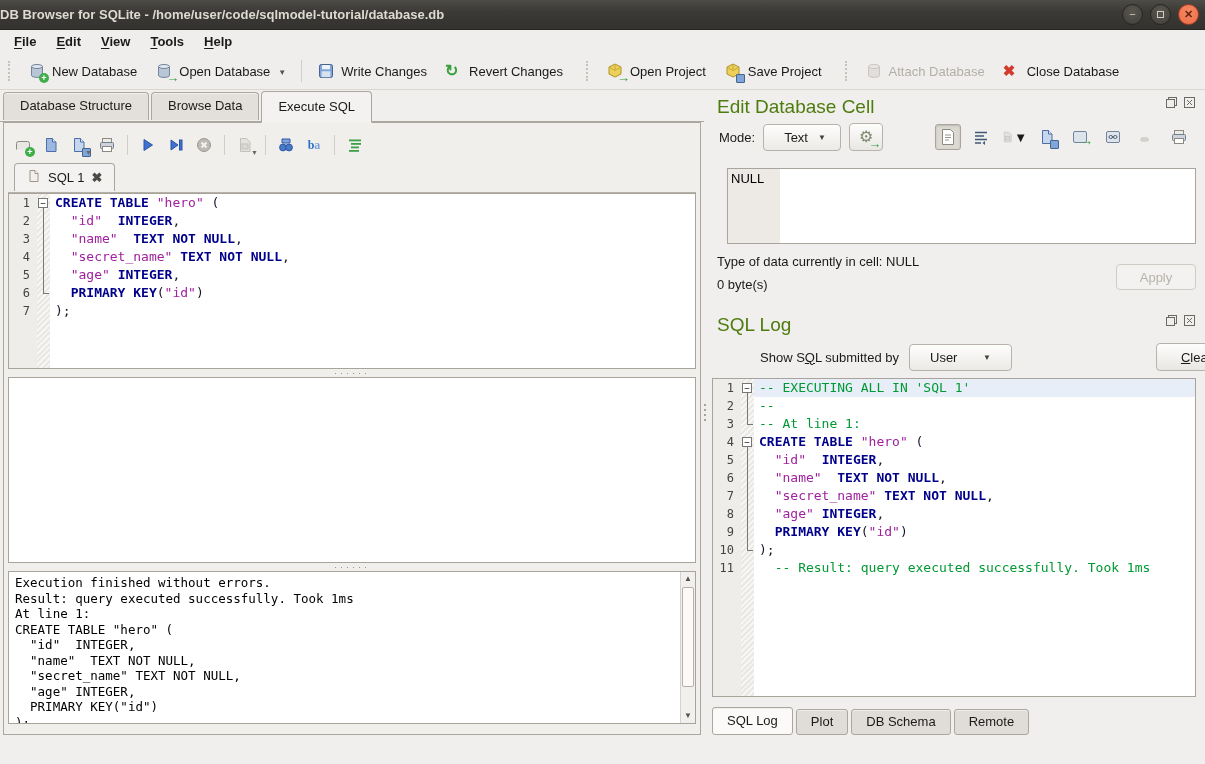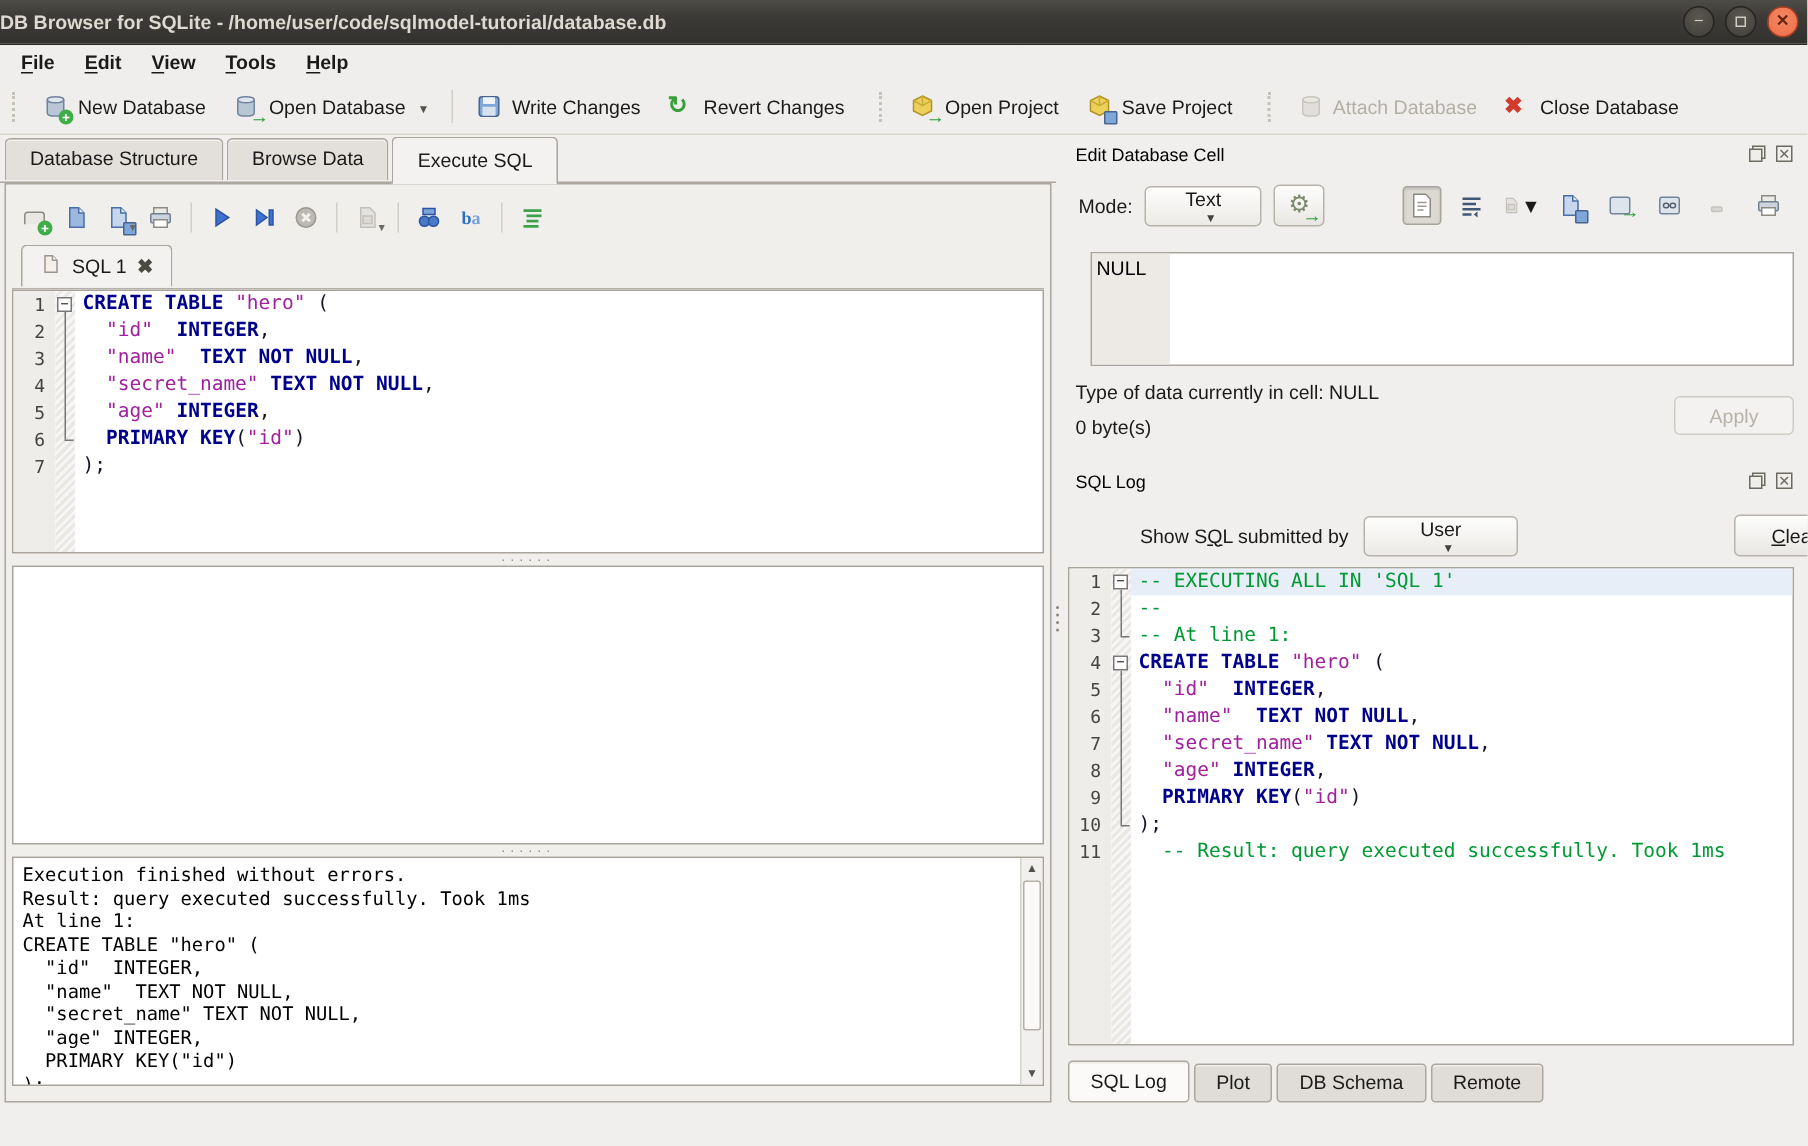--- a/index.html
+++ b/index.html
@@ -92,26 +92,26 @@
   .vscroll{position:absolute;right:0;top:0;bottom:0;width:15px;background:#f1f0ee;border-left:1px solid #d5d2cc;}
   .varrow{position:absolute;left:0;width:14px;height:14px;color:#55524c;font-size:8px;text-align:center;line-height:14px;cursor:pointer;}
   .vthumb{position:absolute;left:1px;width:12px;top:15px;height:100px;background:#fbfaf8;border:1px solid #b5b1aa;border-radius:2px;cursor:pointer;}
 
   
   .vsplit{position:absolute;left:702px;top:90px;width:5px;height:645px;cursor:col-resize;display:flex;flex-direction:column;align-items:center;justify-content:center;gap:3px;}
   .vsplit b{width:2px;height:2px;border-radius:50%;background:#8b877f;}
 
   
   .dock{position:absolute;left:707px;top:90px;width:498px;height:645px;}
-  .dock-h{position:absolute;left:10px;font-size:12px;color:#000000;}
+  .dock-h{position:absolute;left:10px;font-size:19px;color:#4d7c0f;}
   .dock-icons{position:absolute;right:8px;display:flex;gap:4px;}
   .dicon{width:14px;height:14px;cursor:pointer;}
   .row{position:absolute;display:flex;align-items:center;}
   .combo{height:27px;background:linear-gradient(#fdfdfc,#eceae6);border:1px solid #b7b3ac;border-radius:4px;
-    display:flex;align-items:center;padding:0 9px;cursor:pointer;flex-direction:column;}
+    display:flex;align-items:center;padding:0 20px;cursor:pointer;}
   .combo .cv{flex:1;}
   .combo .ca{font-size:8px;color:#44423d;margin-left:10px;}
   .btn{background:linear-gradient(#fdfdfc,#e9e7e3);border:1px solid #b7b3ac;border-radius:4px;
     text-align:center;cursor:pointer;display:flex;align-items:center;justify-content:center;}
   .btn.disabled{color:#b7b3ab;background:#f3f2f0;border-color:#d0ccc5;}
   .cellbtn{width:26px;height:26px;border-radius:3px;display:flex;align-items:center;justify-content:center;position:relative;cursor:pointer;}
   .cellbtn.pressed{background:#dcd9d3;border:1px solid #a9a59e;box-shadow:inset 0 1px 2px rgba(0,0,0,.15);}
   .cellbox{position:absolute;left:20px;top:78px;width:469px;height:76px;background:#fff;border:1px solid #a9a59e;}
   .cellbox .nullcol{position:absolute;left:0;top:0;bottom:0;width:52px;background:#edeae5;
     font:13px/16px "Liberation Sans",sans-serif;color:#000;padding:2px 3px;}

